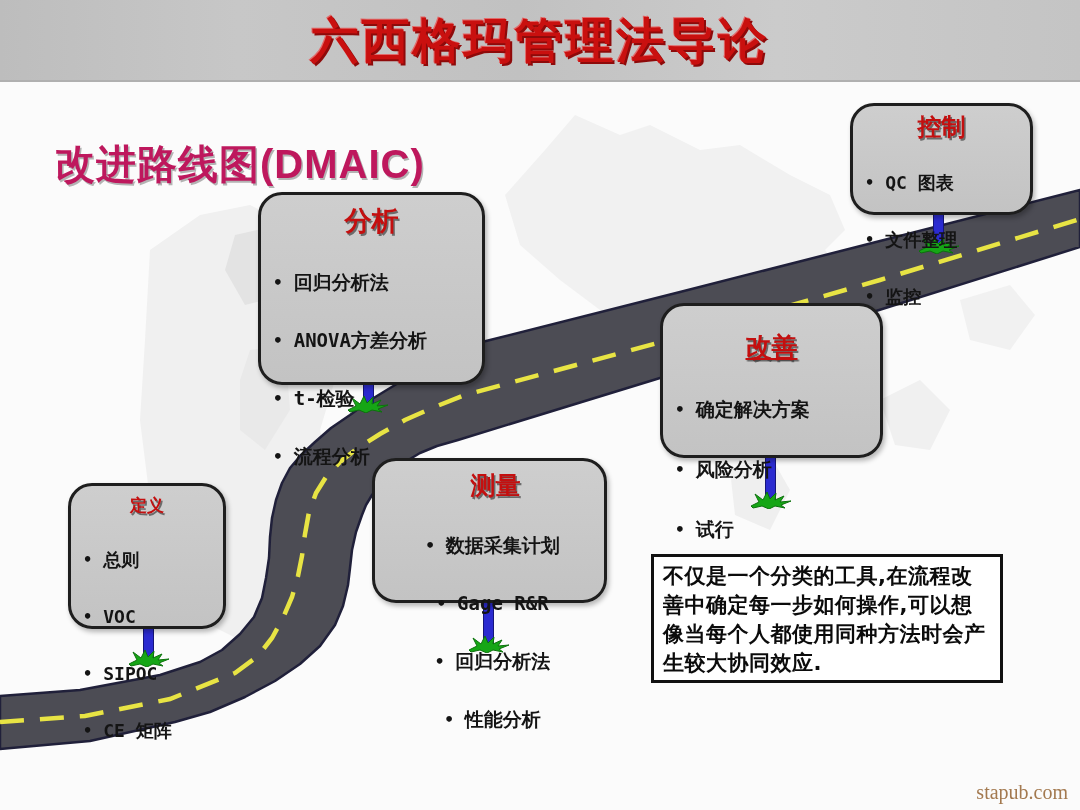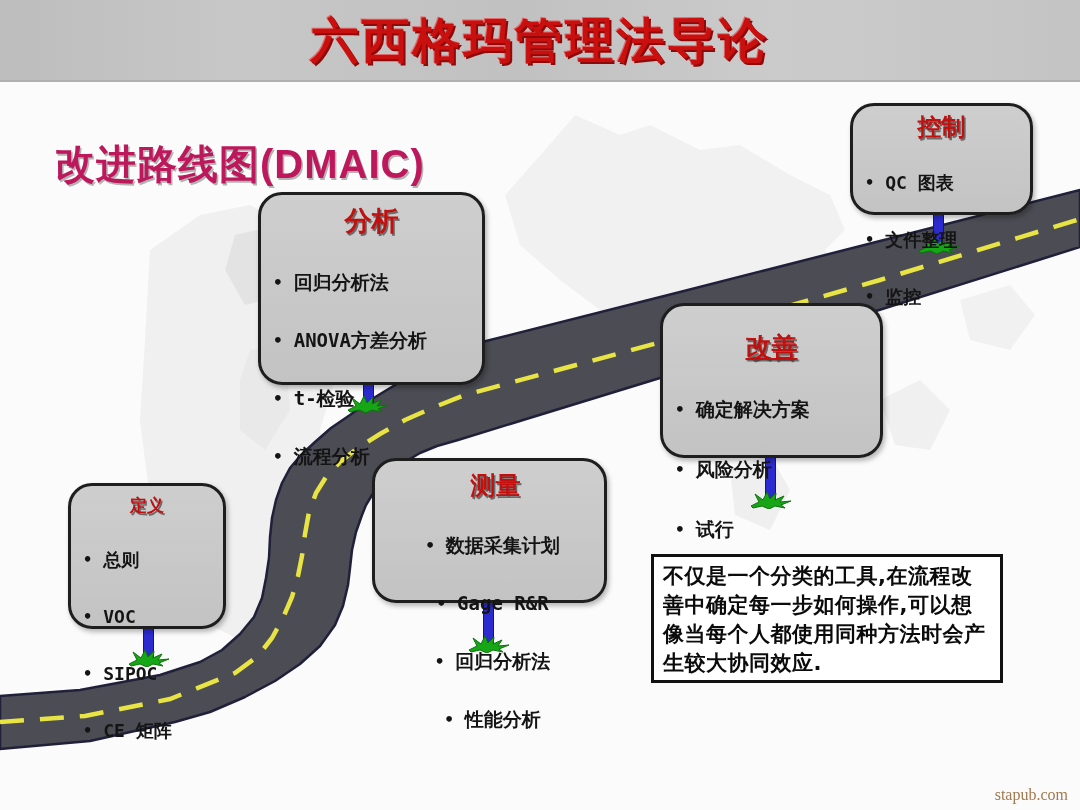--- a/index.html
+++ b/index.html
@@ -71,21 +71,21 @@
   
   .note{
     position:absolute;left:651px;top:554px;width:352px;height:129px;z-index:3;
     background:#ffffff;border:3px solid #111;box-sizing:border-box;
     padding:5px 9px;font-size:21px;font-weight:bold;line-height:29px;color:#0b0b0b;
     letter-spacing:.5px;font-family:"DejaVu Sans",sans-serif;
   }
   
   .watermark{
     position:absolute;right:12px;bottom:6px;z-index:3;
-    font-family:"Liberation Serif",serif;font-size:16px;color:#a3794f;text-align:right;
+    font-family:"Liberation Serif",serif;font-size:20px;color:#a3794f;text-align:right;
   }
 </style>
 </head>
 <body>
 
 <div class="slide">
 
   <svg class="scene" width="1080" height="810" viewBox="0 0 1080 810">
 
     <g>

